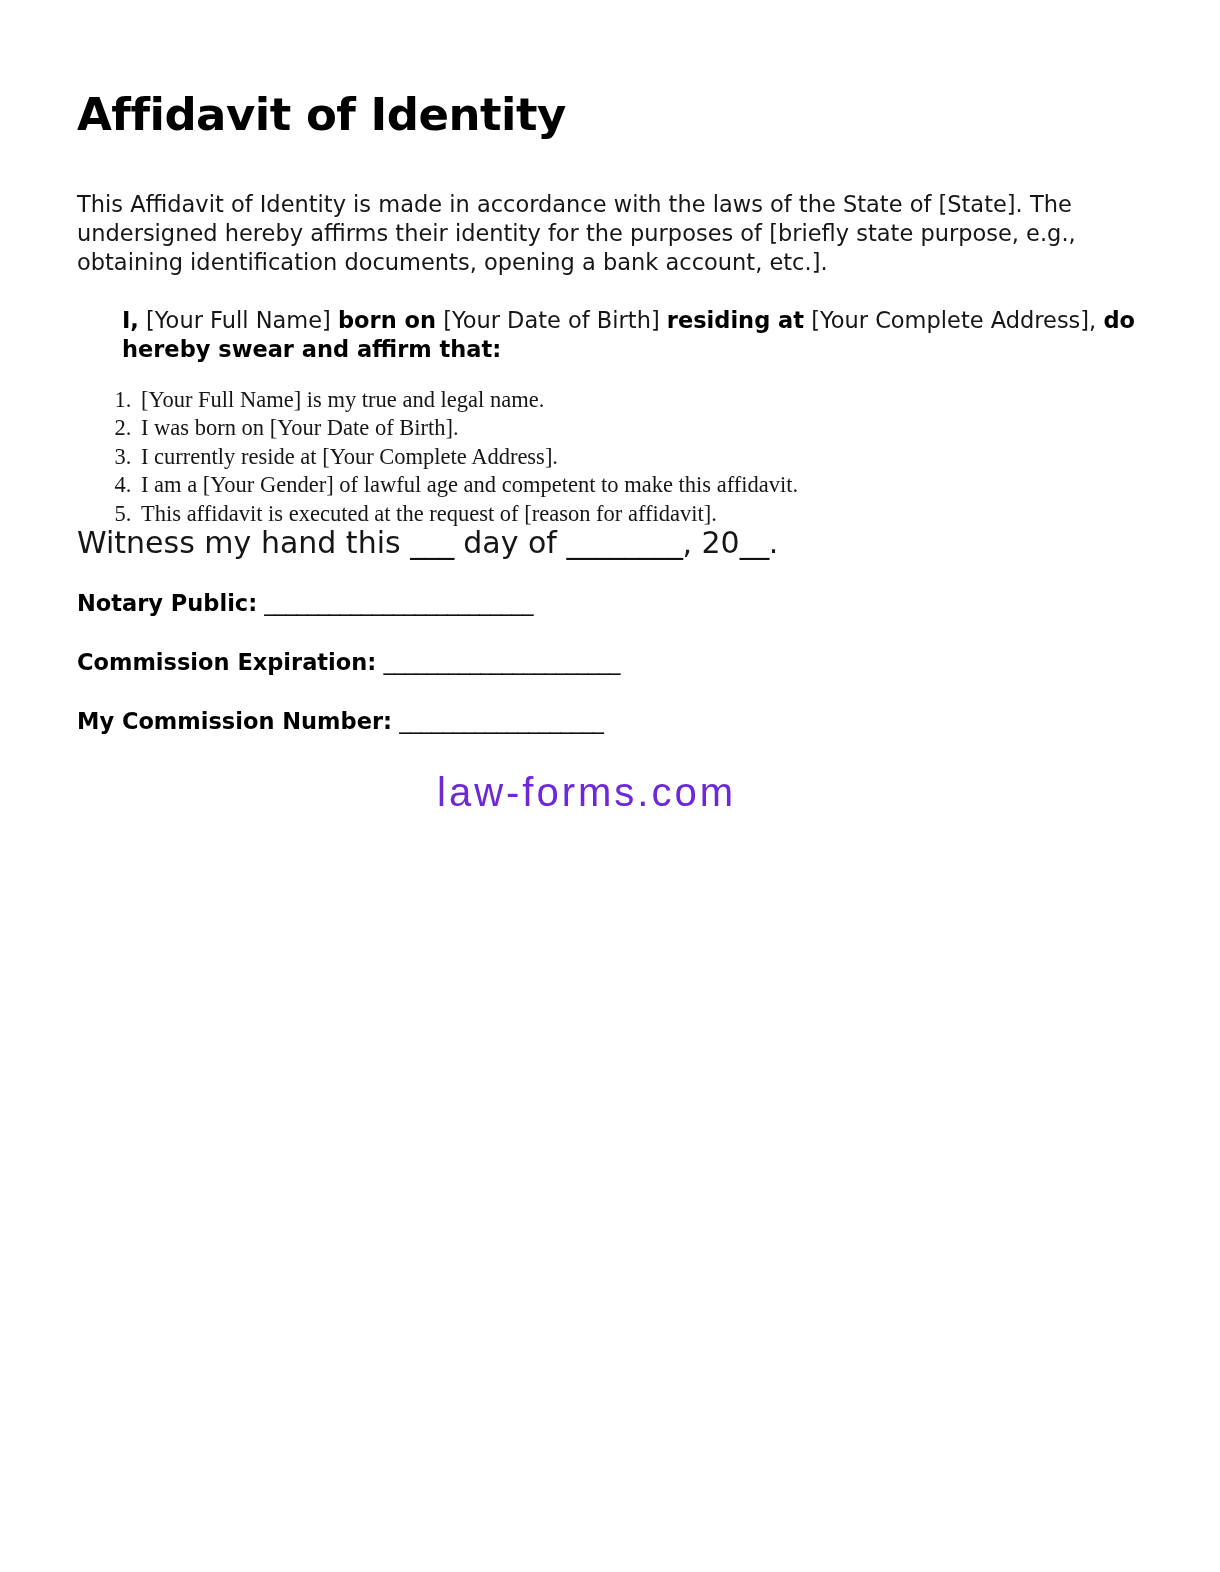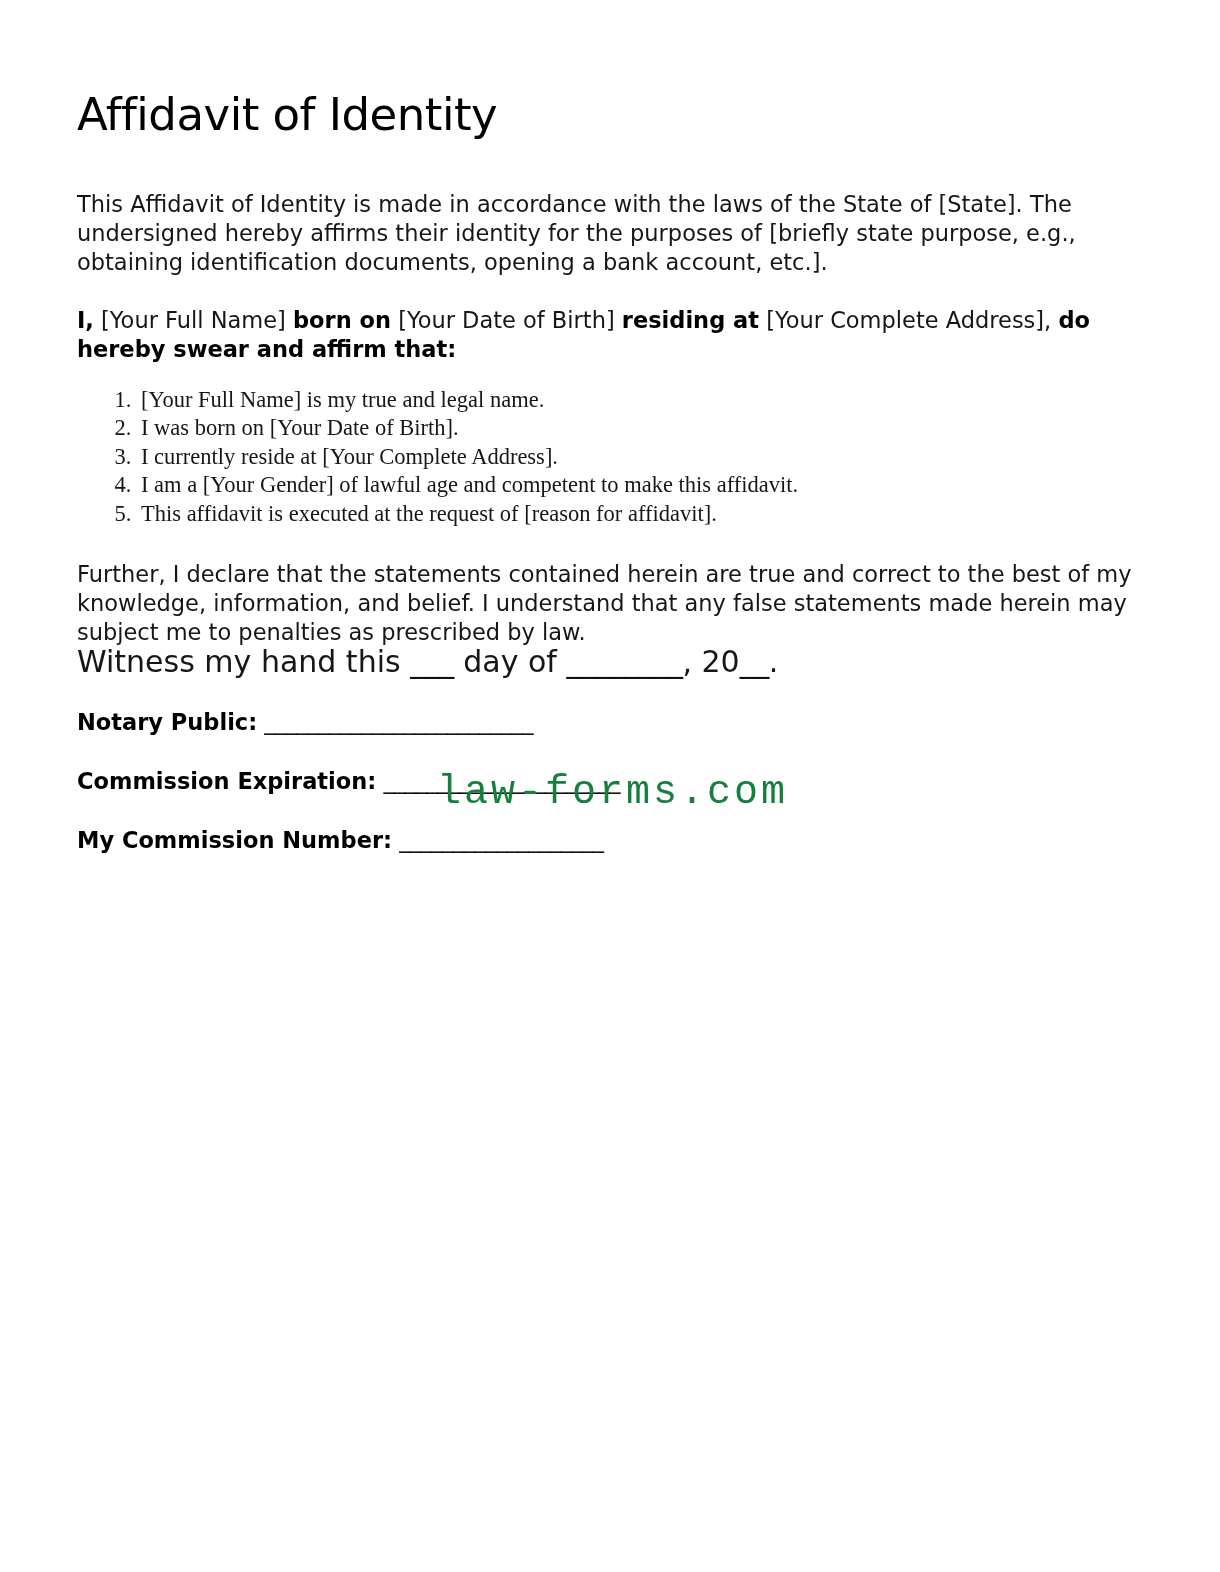--- a/index.html
+++ b/index.html
@@ -26,21 +26,21 @@
   .content {
     position: absolute;
     left: 77px;
     top: 0;
     width: 1055px;
   }
 
   
   .doc-title {
     font-size: 45px;
-    font-weight: normal;
+    font-weight: bold;
     letter-spacing: -0.5px;
     line-height: 1.0;
     margin: 0;
     padding-top: 92px;
     color: #000000;
   }
 
   
   .para {
     font-size: 22.5px;
@@ -48,20 +48,21 @@
     margin: 0;
     color: #161616;
   }
   .para-intro {
     margin-top: 53px;
     width: 1055px;
   }
   .para-declaration {
     margin-top: 30px;
     width: 1058px;
+    margin-left: 45px;
   }
   .para-further {
     margin-top: 32px;
     width: 1060px;
   }
   b, .b {
     font-weight: bold;
     color: #000000;
   }
 
@@ -118,24 +119,24 @@
 
   .print-row {
     margin-top: 30px;
   }
 
   
   .watermark {
     position: absolute;
     left: 437px;
     top: 770px;
-    font-family: Liberation Mono, monospace;
+    font-family: Liberation Sans, sans-serif;
     font-size: 40px;
     letter-spacing: 3px;
-    color: #15803d;
+    color: #6d28d9;
     white-space: nowrap;
     z-index: 1;
     pointer-events: none;
     user-select: none;
   }
 </style>
 </head>
 <body>
 
 <div class="page">
@@ -151,21 +152,20 @@
     <p class="para para-declaration"><span class="b">I,</span> <span>[Your Full Name]</span> <span class="b">born on</span> <span>[Your Date of Birth]</span> <span class="b">residing at</span> <span>[Your Complete Address],</span> <span class="b">do hereby swear and affirm that:</span></p>
 
     <ol class="affirm-list">
       <li>[Your Full Name] is my true and legal name.</li>
       <li>I was born on [Your Date of Birth].</li>
       <li>I currently reside at [Your Complete Address].</li>
       <li>I am a [Your Gender] of lawful age and competent to make this affidavit.</li>
       <li>This affidavit is executed at the request of [reason for affidavit].</li>
     </ol>
 
-    <p class="para para-further">Further, I declare that the statements contained herein are true and correct to the best of my knowledge, information, and belief. I understand that any false statements made herein may subject me to penalties as prescribed by law.</p>
 
 
     <div class="witness-row"><span>Witness my hand this</span> <span class="fill-line">___</span> <span>day of</span> <span class="fill-line">________</span><span>, 20</span><span class="fill-line">__</span><span>.</span></div>
 
     <div class="fill-block">
 
       <div class="fill-row"><span class="fill-label">Notary Public:</span> <span class="fill-line">_________________________</span></div>
 
       <div class="fill-row"><span class="fill-label">Commission Expiration:</span> <span class="fill-line">______________________</span></div>
 

